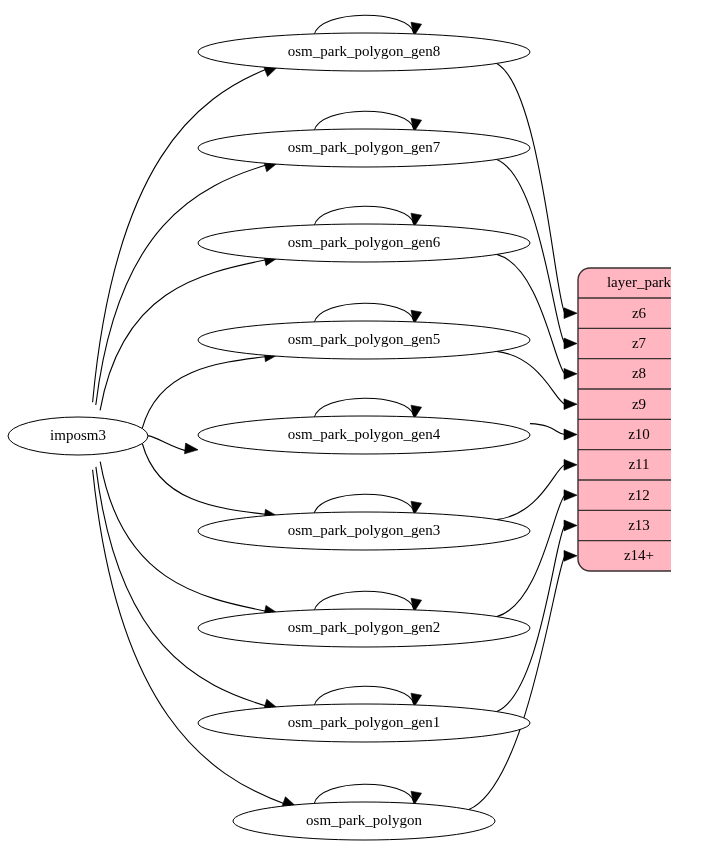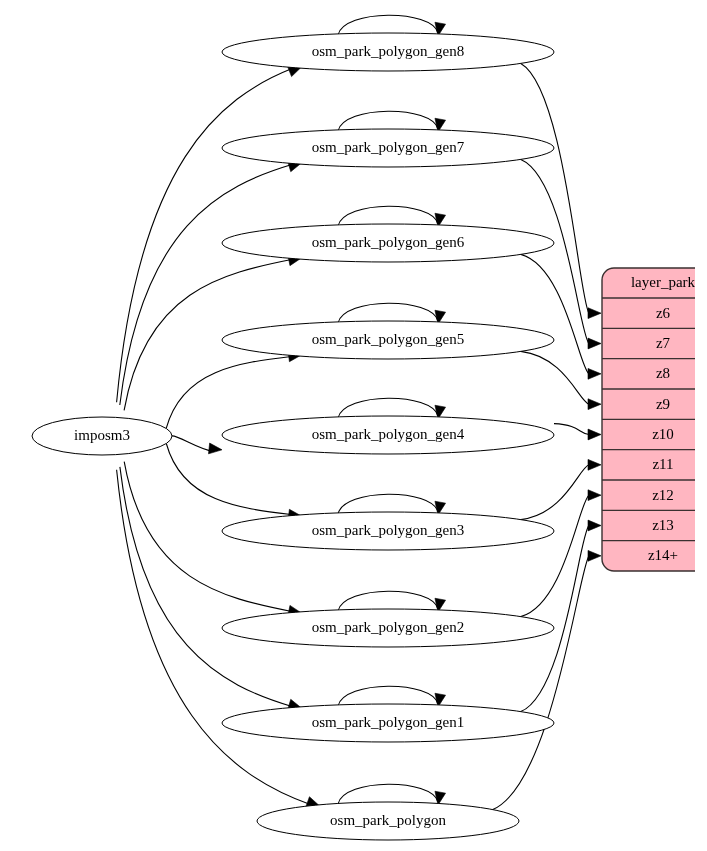--- a/index.html
+++ b/index.html
@@ -7,21 +7,20 @@
     padding: 0;
     background: #ffffff;
   }
   #diagram-root {
     position: relative;
     width: 671px;
     height: 851px;
     background: #ffffff;
     font-family: "Liberation Serif", "DejaVu Serif", serif;
     overflow: hidden;
-    margin-left: 24px;
   }
   svg#graph {
     display: block;
     width: 707px;
     height: 851px;
   }
   .node-ellipse {
     fill: #ffffff;
     stroke: #000000;
     stroke-width: 1;

